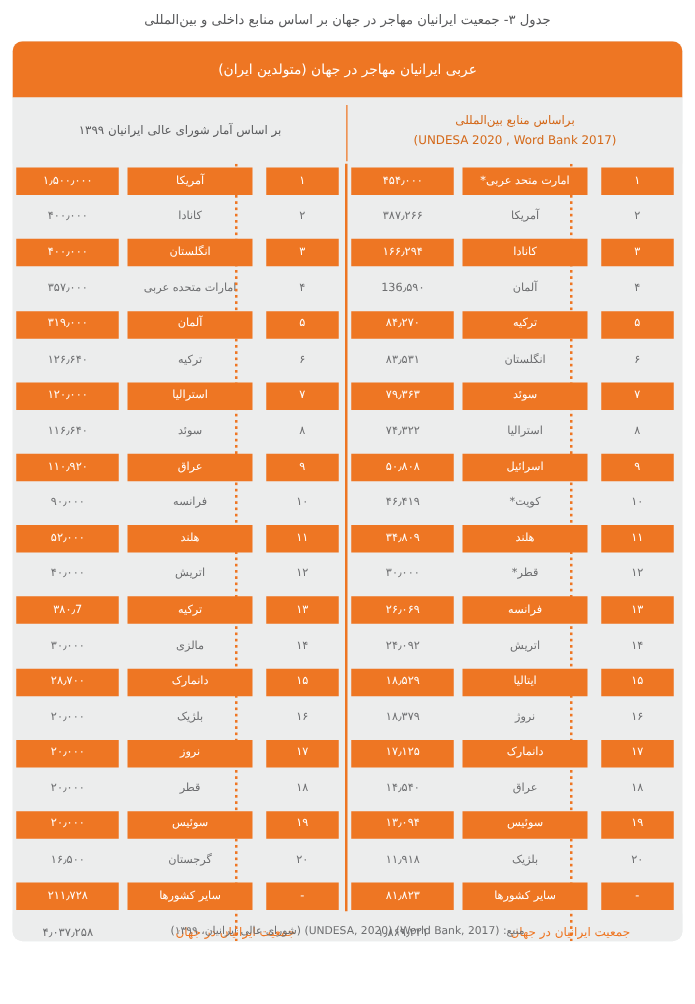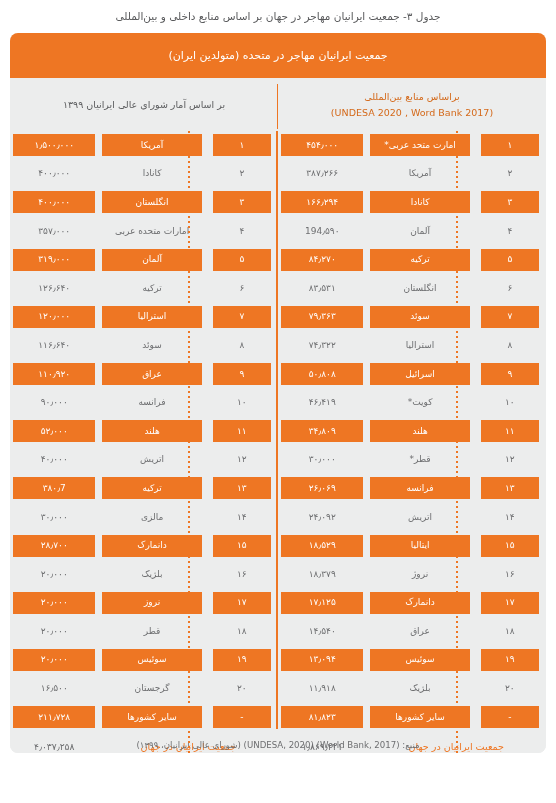--- a/index.html
+++ b/index.html
@@ -184,21 +184,21 @@
 </style>
 </head>
 <body>
 
 <div class="page">
 
   <div class="caption">جدول ۳- جمعیت ایرانیان مهاجر در جهان بر اساس منابع داخلی و بین‌المللی</div>
 
   <div class="card">
 
-    <div class="master-head">جمعیت ایرانیان مهاجر در متحده (متولدین ایران)</div>
+    <div class="master-head">عربی ایرانیان مهاجر در جهان (متولدین ایران)</div>
 
     <div class="sub-head">
       <div class="sh">
         <span>
           <span>براساس منابع بین‌المللی</span><br>
           <span>(UNDESA 2020 , Word Bank 2017)</span>
         </span>
       </div>
       <div class="sh right-side">بر اساس آمار شورای عالی ایرانیان ۱۳۹۹</div>
       <div class="divider-line"></div>
@@ -244,21 +244,21 @@
               </div>
             </div>
             <div class="row pl">
               <div class="cell c-rank">
                 <div class="chip">۴</div>
               </div>
               <div class="cell c-name">
                 <div class="chip">آلمان</div>
               </div>
               <div class="cell c-value">
-                <div class="chip">194٫۵۹۰</div>
+                <div class="chip">136٫۵۹۰</div>
               </div>
             </div>
             <div class="row hl">
               <div class="cell c-rank">
                 <div class="chip">۵</div>
               </div>
               <div class="cell c-name">
                 <div class="chip">ترکیه</div>
               </div>
               <div class="cell c-value">

